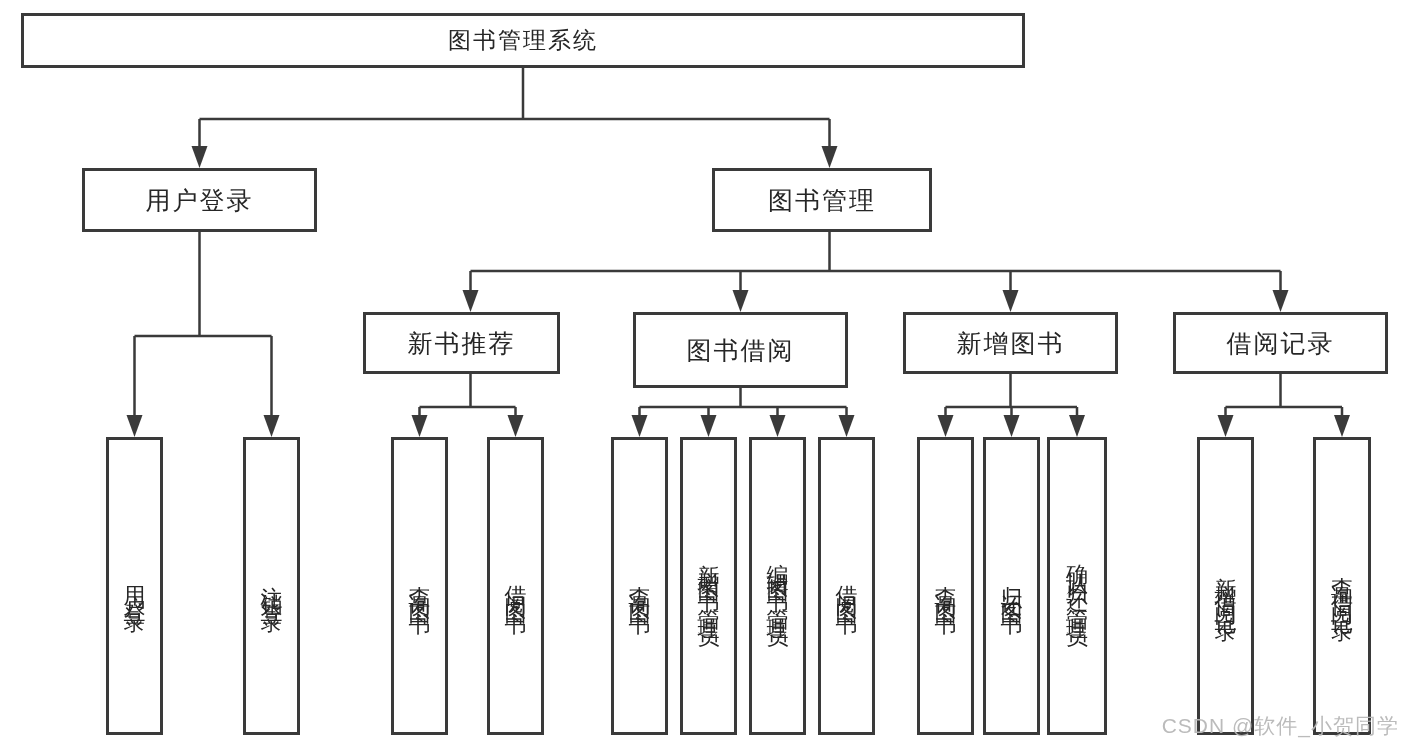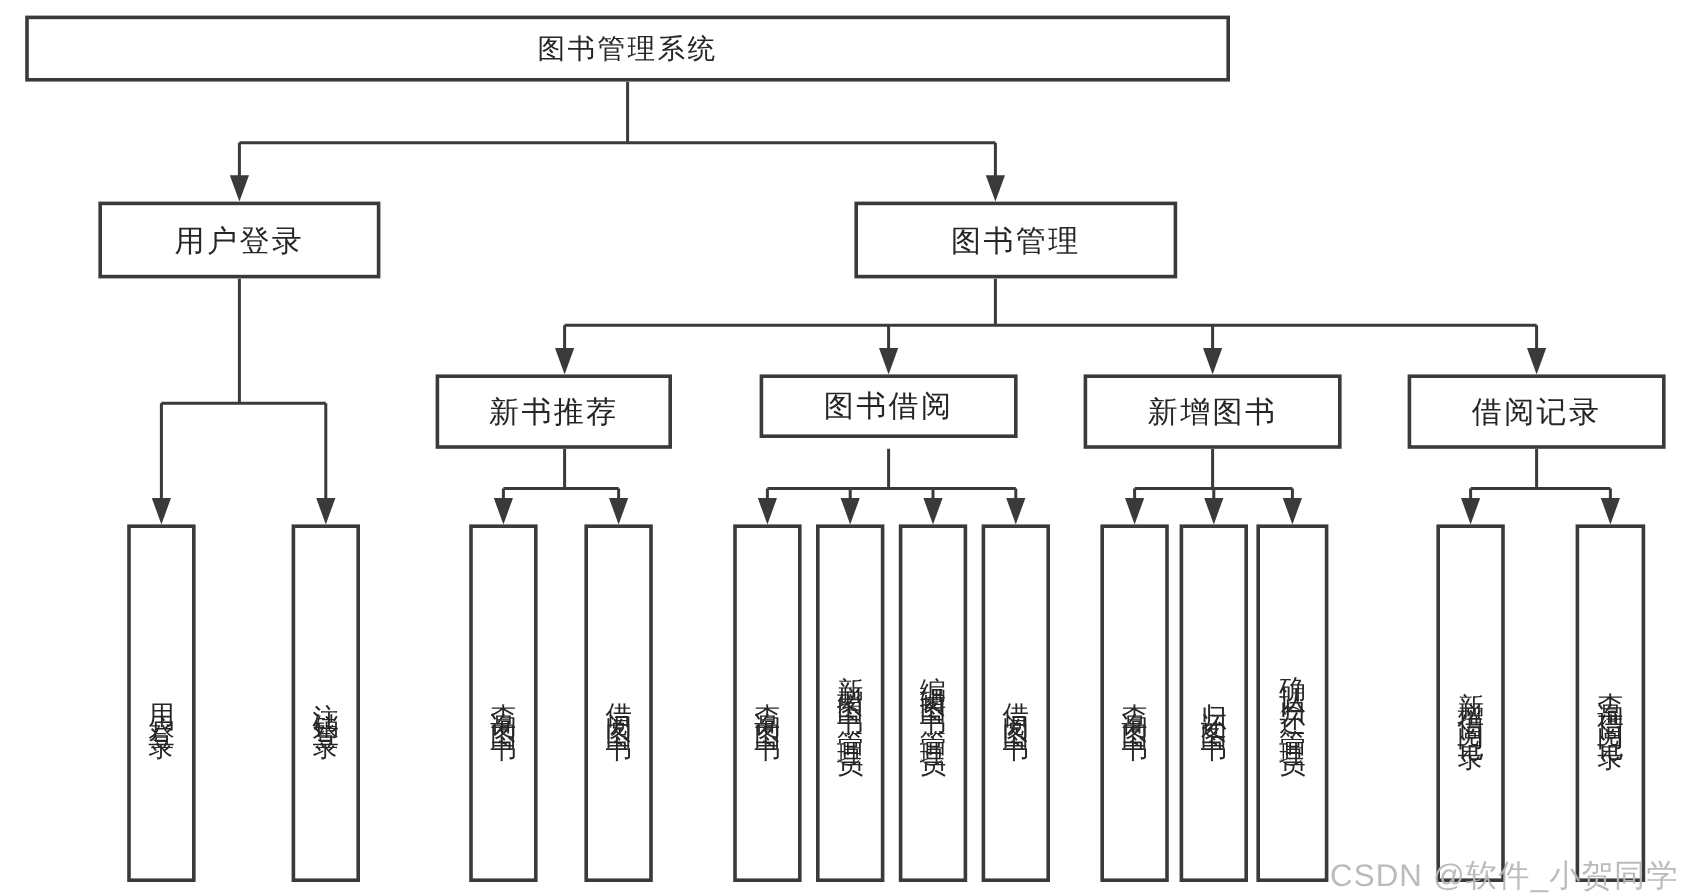--- a/index.html
+++ b/index.html
@@ -48,21 +48,21 @@
   .vtext {
     writing-mode: vertical-rl;
     letter-spacing: 9px;
     line-height: 1;
     white-space: nowrap;
   }
   #watermark {
     position: absolute;
     top: 712px;
     right: 6px;
-    font-size: 26px;
+    font-size: 21px;
     letter-spacing: 1px;
     color: var(--watermark);
     opacity: 0.95;
     z-index: 5;
   }
 </style>
 </head>
 <body>
 
 <div id="canvas">
@@ -102,28 +102,28 @@
     </g>
   </svg>
 
   <div class="box root" style="left:21px; top:13px; width:1004px; height:55px;text-align:right;">
     <span>图书管理系统</span>
   </div>
 
   <div class="box lvl2" style="left:82px; top:168px; width:235px; height:64px;">
     <span>用户登录</span>
   </div>
-  <div class="box lvl2" style="left:712px; top:168px; width:269px; height:64px;">
+  <div class="box lvl2" style="left:712px; top:168px; width:220px; height:64px;">
     <span>图书管理</span>
   </div>
 
   <div class="box lvl3" style="left:363px; top:312px; width:197px; height:62px;">
     <span>新书推荐</span>
   </div>
-  <div class="box lvl3" style="left:633px; top:312px; width:215px; height:53px;">
+  <div class="box lvl3" style="left:633px; top:312px; width:215px; height:76px;">
     <span>图书借阅</span>
   </div>
   <div class="box lvl3" style="left:903px; top:312px; width:215px; height:62px;">
     <span>新增图书</span>
   </div>
   <div class="box lvl3" style="left:1173px; top:312px; width:215px; height:62px;">
     <span>借阅记录</span>
   </div>
 
   <div class="box leaf" style="left:106px; top:437px;">

